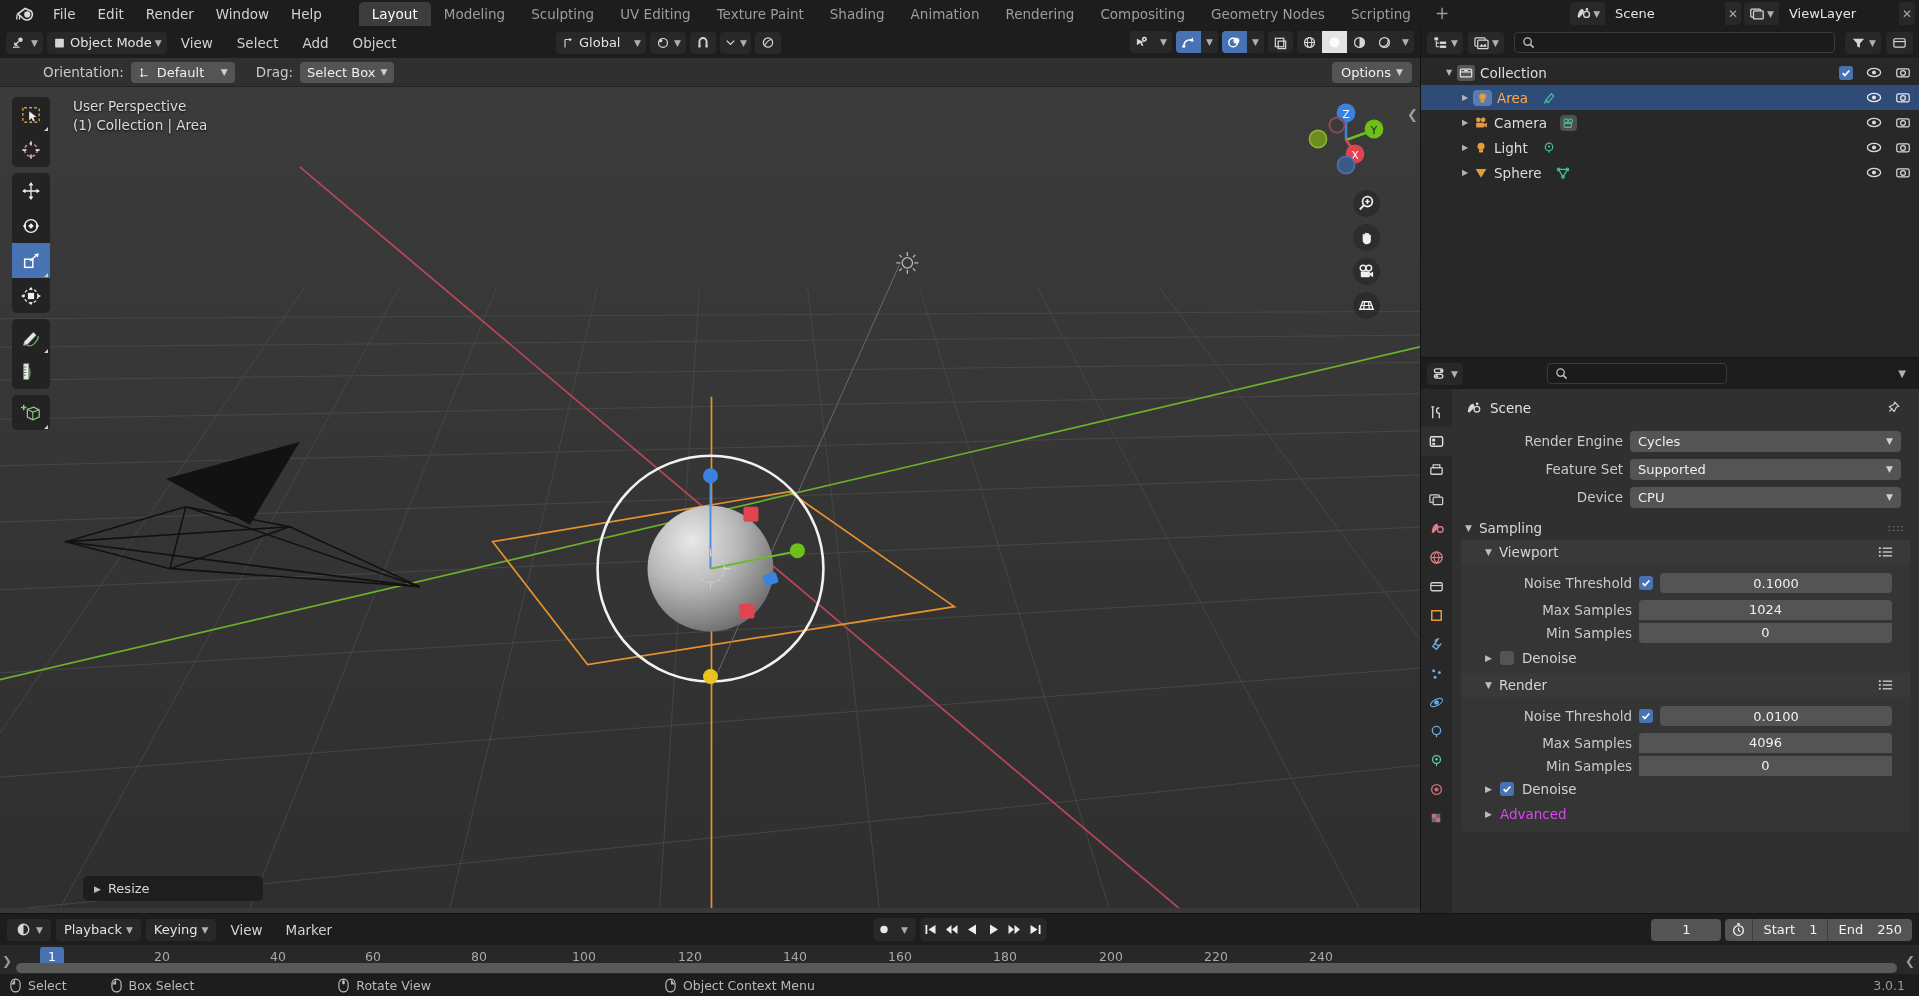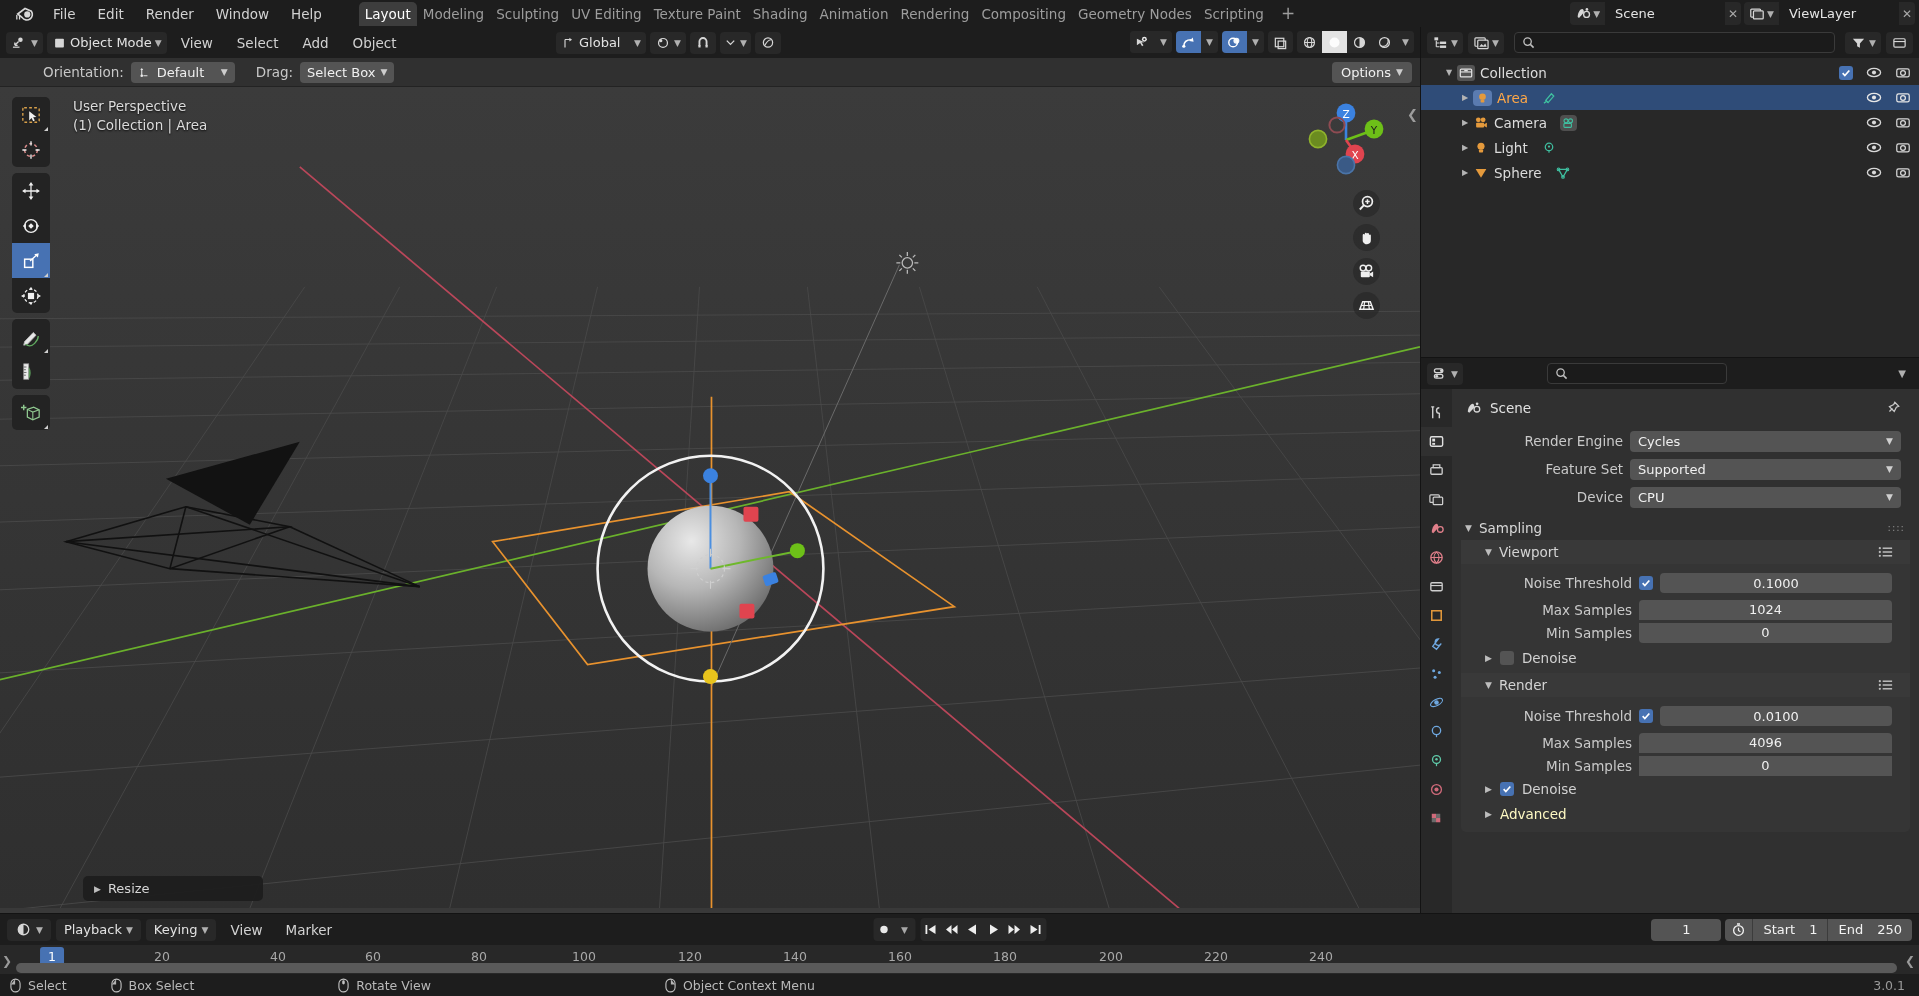--- a/index.html
+++ b/index.html
@@ -11,21 +11,21 @@
     color:#e5e5e5;
     -webkit-font-smoothing:antialiased;
   }
   .app{position:relative;width:1919px;height:996px;display:flex;flex-direction:column;}
 
   
   .topbar{height:27px;background:#1d1d1d;display:flex;align-items:center;padding:0 4px;flex:0 0 27px;position:relative;}
   .blender-logo{width:26px;height:22px;display:flex;align-items:center;justify-content:center;margin:0 4px 0 8px;}
   .menu-item{padding:3px 11px;color:#d2d2d2;font-size:13.5px;border-radius:3px;cursor:default;white-space:nowrap;}
   .ws-tabs{display:flex;align-items:center;margin-left:26px;gap:0;}
-  .ws-tab{padding:4px 6px;font-size:13.5px;color:#9d9d9d;border-radius:5px 5px 0 0;white-space:nowrap;cursor:default;}
+  .ws-tab{padding:4px 13px;font-size:13.5px;color:#9d9d9d;border-radius:5px 5px 0 0;white-space:nowrap;cursor:default;}
   .ws-tab.active{background:#3d3d3d;color:#fdfdfd;}
   .ws-plus{color:#9d9d9d;font-size:17px;padding:0 11px;cursor:default;line-height:1;}
   .topbar-right{position:absolute;right:4px;top:2px;display:flex;align-items:center;gap:3px;height:23px;}
   .tb-field{display:flex;align-items:center;height:23px;background:#282828;border-radius:4px;overflow:hidden;}
   .tb-icobtn{display:flex;align-items:center;gap:2px;height:23px;padding:0 5px;background:#282828;border-radius:4px;}
   .tb-name{background:#1d1d1d;height:23px;display:flex;align-items:center;padding:0 10px;min-width:120px;font-size:13px;color:#e4e4e4;}
   .tb-x{width:16px;display:flex;align-items:center;justify-content:center;color:#a9a9a9;font-size:12px;}
 
   
   .main{flex:1 1 auto;display:flex;min-height:0;}
@@ -1015,21 +1015,21 @@
                 <span class="tri-r">▶</span>
                 <span class="cbx on">
                   <svg width="10" height="10" viewBox="0 0 12 12">
                       <path d="M2 6.2 L4.6 9 L10 3" stroke="#fff" stroke-width="2" fill="none"></path>
                     </svg>
                 </span>
                 <span style="font-size:13.5px;color:#d2d2d2;">Denoise</span>
               </div>
               <div style="display:flex;align-items:center;gap:8px;padding:5px 13px 5px 24px;">
                 <span class="tri-r">▶</span>
-                <span style="font-size:13.5px;color:#fef9c3;">Advanced</span>
+                <span style="font-size:13.5px;color:#d946ef;">Advanced</span>
               </div>
             </div>
 
           </div>
         </div>
       </div>
     </div>
   </div>
 
   <div class="timeline">

